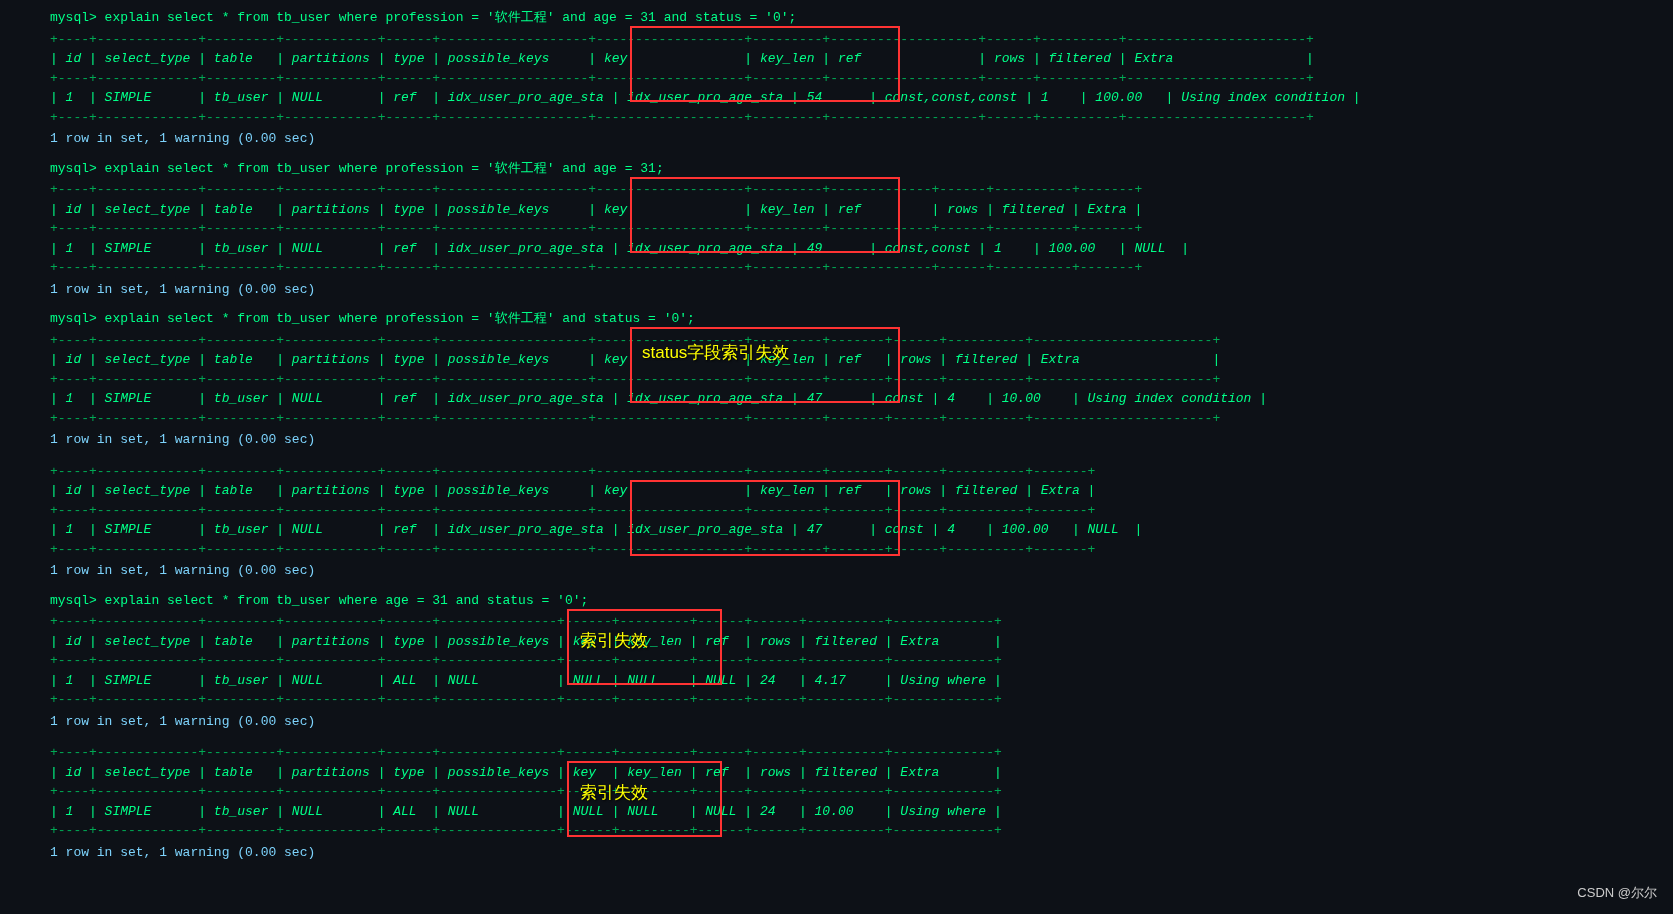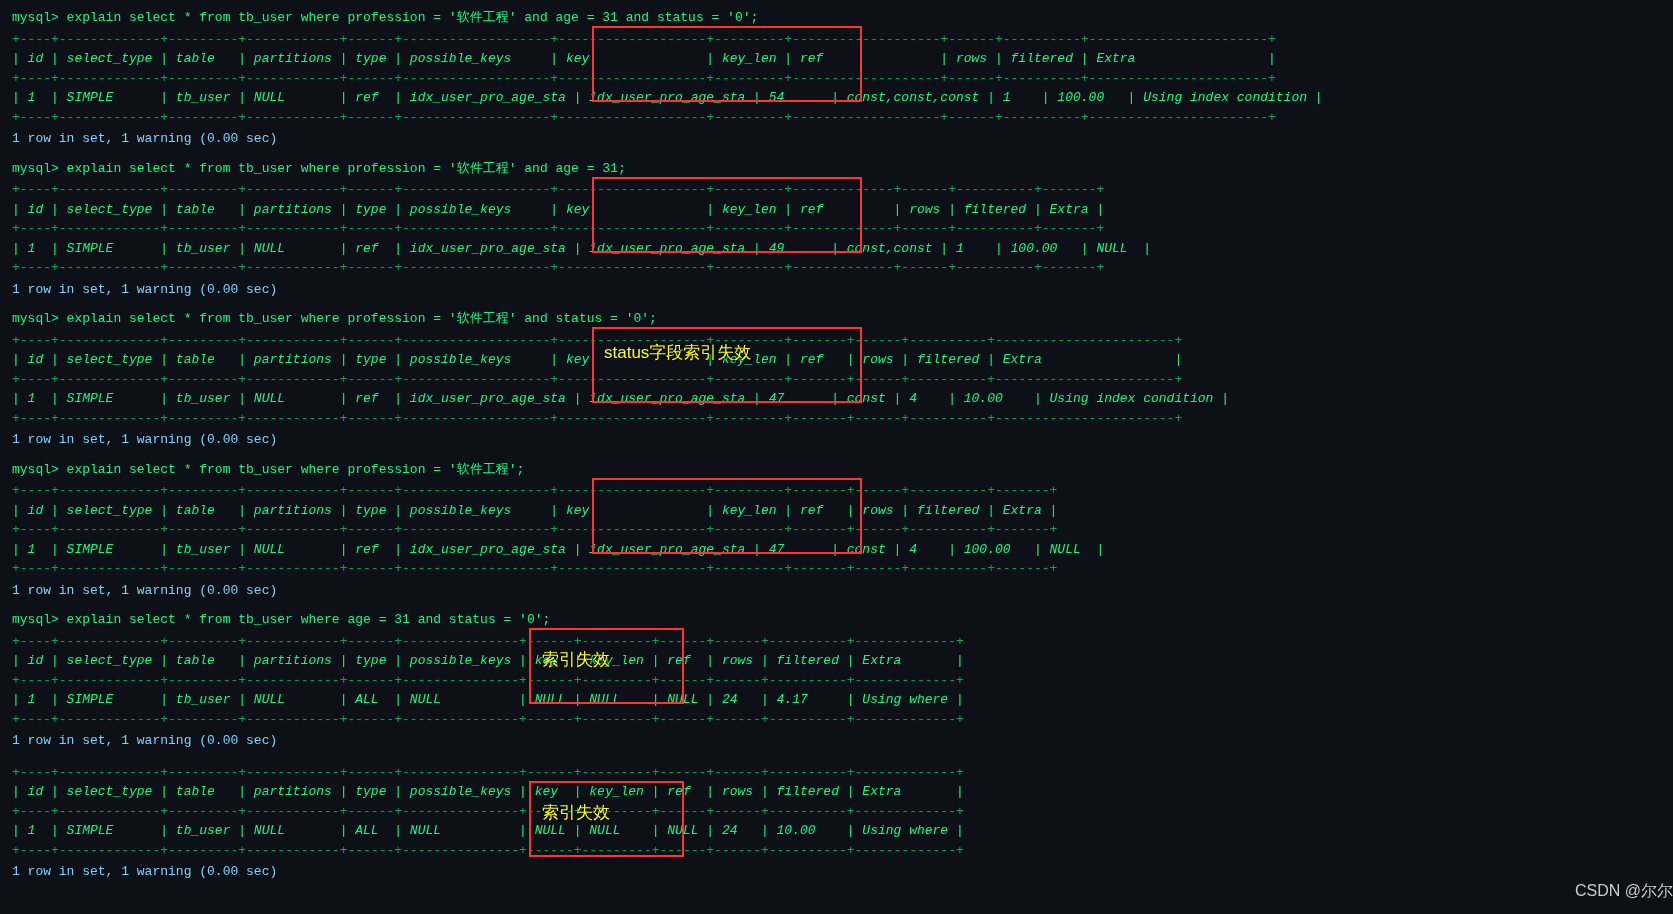--- a/index.html
+++ b/index.html
@@ -44,27 +44,27 @@
     }
     .annotation-text {
       position: absolute;
       color: #ffff00;
       font-size: 18px;
       font-weight: normal;
       font-family: sans-serif;
       z-index: 20;
       text-shadow: 1px 1px 2px #000;
     }
-    .block { margin-bottom: 4px; position: relative; }
+    .block { margin-bottom: 4px; position: relative; margin-left: 38px; }
     .csdn-watermark {
       position: fixed;
       bottom: 12px;
-      right: 0;
+      right: 16px;
       color: #cccccc;
-      font-size: 16px;
+      font-size: 13px;
       font-family: sans-serif;
     }
   </style>
 </head>
 <body>
 
 <div id="terminal-container">
 
   <div class="block" style="position:relative;">
     <div class="terminal-line prompt">mysql&gt; explain select * from tb_user where profession = '软件工程' and age = 31 and status = '0';</div>
@@ -107,21 +107,20 @@
       <div class="table-border">+----+-------------+---------+------------+------+-------------------+-------------------+---------+-------+------+----------+-----------------------+</div>
     </div>
     <div class="terminal-line row-count">1 row in set, 1 warning (0.00 sec)</div>
     <div class="highlight-box" style="left: 580px; top: 18px; width: 270px; height: 76px;"></div>
     <div class="annotation-text" style="left: 592px; top: 32px; font-size: 17px;">status字段索引失效</div>
   </div>
 
   <div style="height:6px;"></div>
 
   <div class="block" style="position:relative;">
-    <div class="terminal-line prompt">mysql&gt; explain select * from tb_user where profession = '软件工程';</div>
     <div class="table-section">
       <div class="table-border">+----+-------------+---------+------------+------+-------------------+-------------------+---------+-------+------+----------+-------+</div>
       <div class="table-row">| id | select_type | table   | partitions | type | possible_keys     | key               | key_len | ref   | rows | filtered | Extra |</div>
       <div class="table-border">+----+-------------+---------+------------+------+-------------------+-------------------+---------+-------+------+----------+-------+</div>
       <div class="table-row">| 1  | SIMPLE      | tb_user | NULL       | ref  | idx_user_pro_age_sta | idx_user_pro_age_sta | 47      | const | 4    | 100.00   | NULL  |</div>
       <div class="table-border">+----+-------------+---------+------------+------+-------------------+-------------------+---------+-------+------+----------+-------+</div>
     </div>
     <div class="terminal-line row-count">1 row in set, 1 warning (0.00 sec)</div>
     <div class="highlight-box" style="left: 580px; top: 18px; width: 270px; height: 76px;"></div>
   </div>

